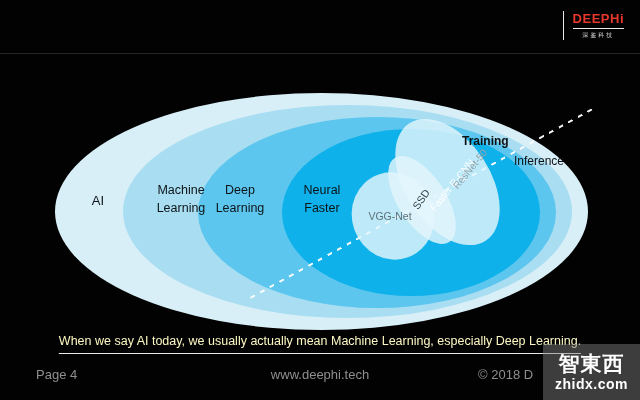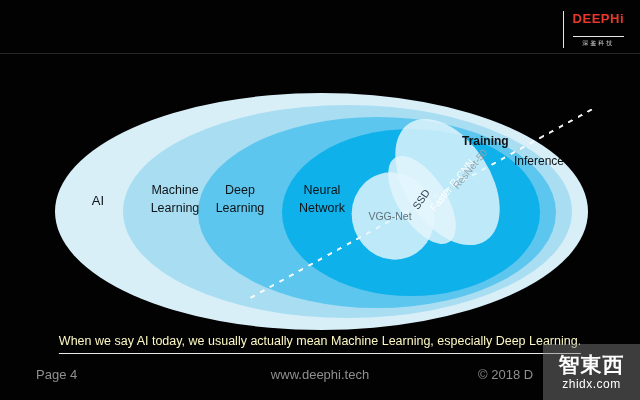--- a/index.html
+++ b/index.html
@@ -4,34 +4,34 @@
 <style>
   html,body{margin:0;padding:0;background:#000;}
   .slide{position:relative;width:640px;height:400px;background:#020202;overflow:hidden;
          font-family:"Liberation Sans",sans-serif;}
 
   
   .title{position:absolute;left:30px;top:22px;font-size:15px;font-weight:bold;color:#2bb3e8;z-index:10;}
   .header-divider{position:absolute;left:0;top:53px;width:640px;height:1px;background:#262626;}
   .logo{position:absolute;right:16px;top:11px;border-left:1px solid #e8e8e8;padding-left:9px;z-index:10;}
   .logo-name{font-size:13px;font-weight:bold;color:#e8382c;letter-spacing:.5px;
-             border-bottom:1px solid #e8e8e8;padding-bottom:10px;}
+             border-bottom:1px solid #e8e8e8;padding-bottom:2px;}
   .logo-sub{font-size:6px;color:#d8d8d8;letter-spacing:2px;margin-top:2px;white-space:nowrap;text-align:center;}
 
   
   .ring{position:absolute;border-radius:50%;}
   .r1{left:55px;top:93px;width:533px;height:237px;background:#d9eff8;z-index:1;}
   .r2{left:123px;top:105px;width:449px;height:213px;background:#a9def2;z-index:2;}
   .r3{left:198px;top:117px;width:358px;height:191px;background:#5cc6ee;z-index:3;}
   .r4{left:282px;top:129px;width:258px;height:167px;background:#0eb1ea;z-index:4;}
 
   
   .rlabel{position:absolute;color:#0d1317;font-size:12.5px;line-height:18px;text-align:center;z-index:7;}
   .rl-ai{left:76px;top:192px;width:44px;font-size:13px;}
-  .rl-ml{left:136px;top:181px;width:78px;}
+  .rl-ml{left:142px;top:181px;width:78px;}
   .rl-dl{left:201px;top:181px;width:78px;}
   .rl-nn{left:283px;top:181px;width:78px;}
 
   
   .dash-line{position:absolute;left:250px;top:297px;width:390px;height:1.5px;z-index:5;
              transform-origin:0 0;transform:rotate(-28.9deg);
              background:repeating-linear-gradient(90deg,rgba(255,255,255,.95) 0 5px,transparent 5px 11px);}
 
   
   .model{position:absolute;border-radius:50%;background:rgba(228,245,252,.82);z-index:6;}
@@ -57,21 +57,21 @@
   
   .footer-item{position:absolute;font-size:13px;color:#8f8f8f;z-index:8;white-space:nowrap;}
   .f-page{left:36px;top:367px;}
   .f-site{left:50%;transform:translateX(-50%);top:367px;}
   .f-copy{left:478px;top:367px;}
 
   
   .watermark{position:absolute;right:0;bottom:0;width:97px;height:56px;background:rgba(125,125,125,.48);
              z-index:9;display:flex;flex-direction:column;align-items:center;justify-content:center;}
   .wm-name{font-size:21px;font-weight:bold;color:#fff;line-height:24px;letter-spacing:1px;}
-  .wm-site{font-size:12px;font-weight:normal;color:#fff;letter-spacing:.5px;}
+  .wm-site{font-size:14px;font-weight:bold;color:#fff;letter-spacing:.5px;}
 </style>
 </head>
 <body>
 
 <div class="slide">
 
   <div class="logo">
     <div class="logo-name">DEEPHi</div>
     <div class="logo-sub">深鉴科技</div>
   </div>
@@ -94,21 +94,21 @@
   <div class="rlabel rl-ml">
     <div>Machine</div>
     <div>Learning</div>
   </div>
   <div class="rlabel rl-dl">
     <div>Deep</div>
     <div>Learning</div>
   </div>
   <div class="rlabel rl-nn">
     <div>Neural</div>
-    <div>Network</div>
+    <div>Faster</div>
   </div>
 
   <div class="mlabel ml-vgg">VGG-Net</div>
   <div class="mlabel ml-ssd">SSD</div>
   <div class="mlabel ml-frcnn">Faster R-CNN</div>
   <div class="mlabel ml-resnet">ResNet-50</div>
 
   <div class="ann ann-training">Training</div>
   <div class="ann ann-inference">Inference</div>
 

